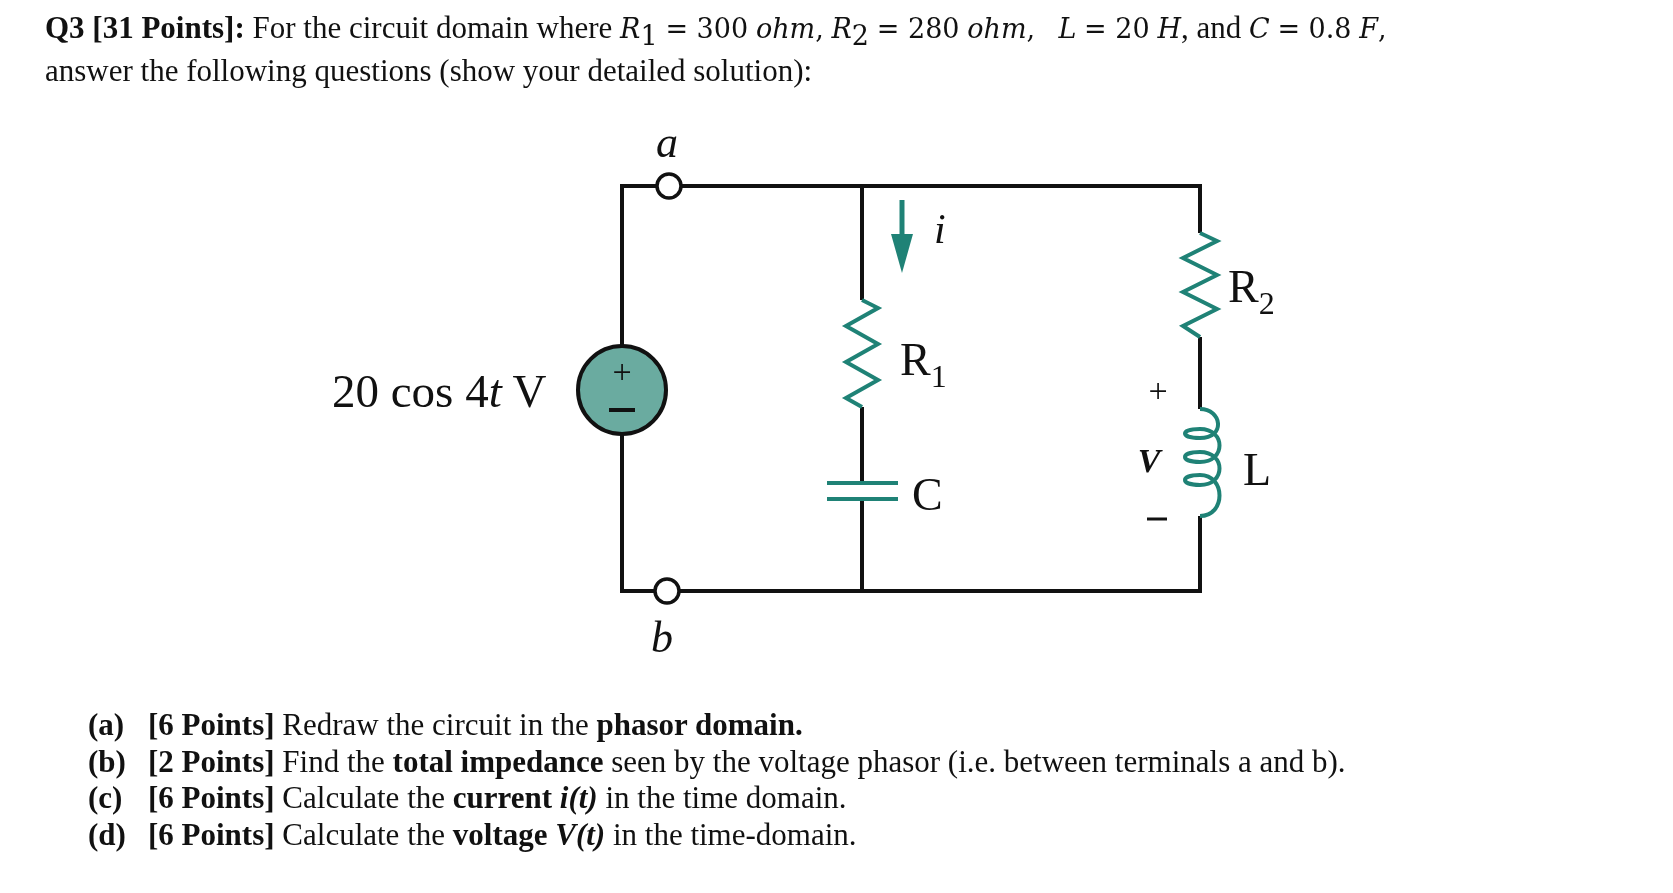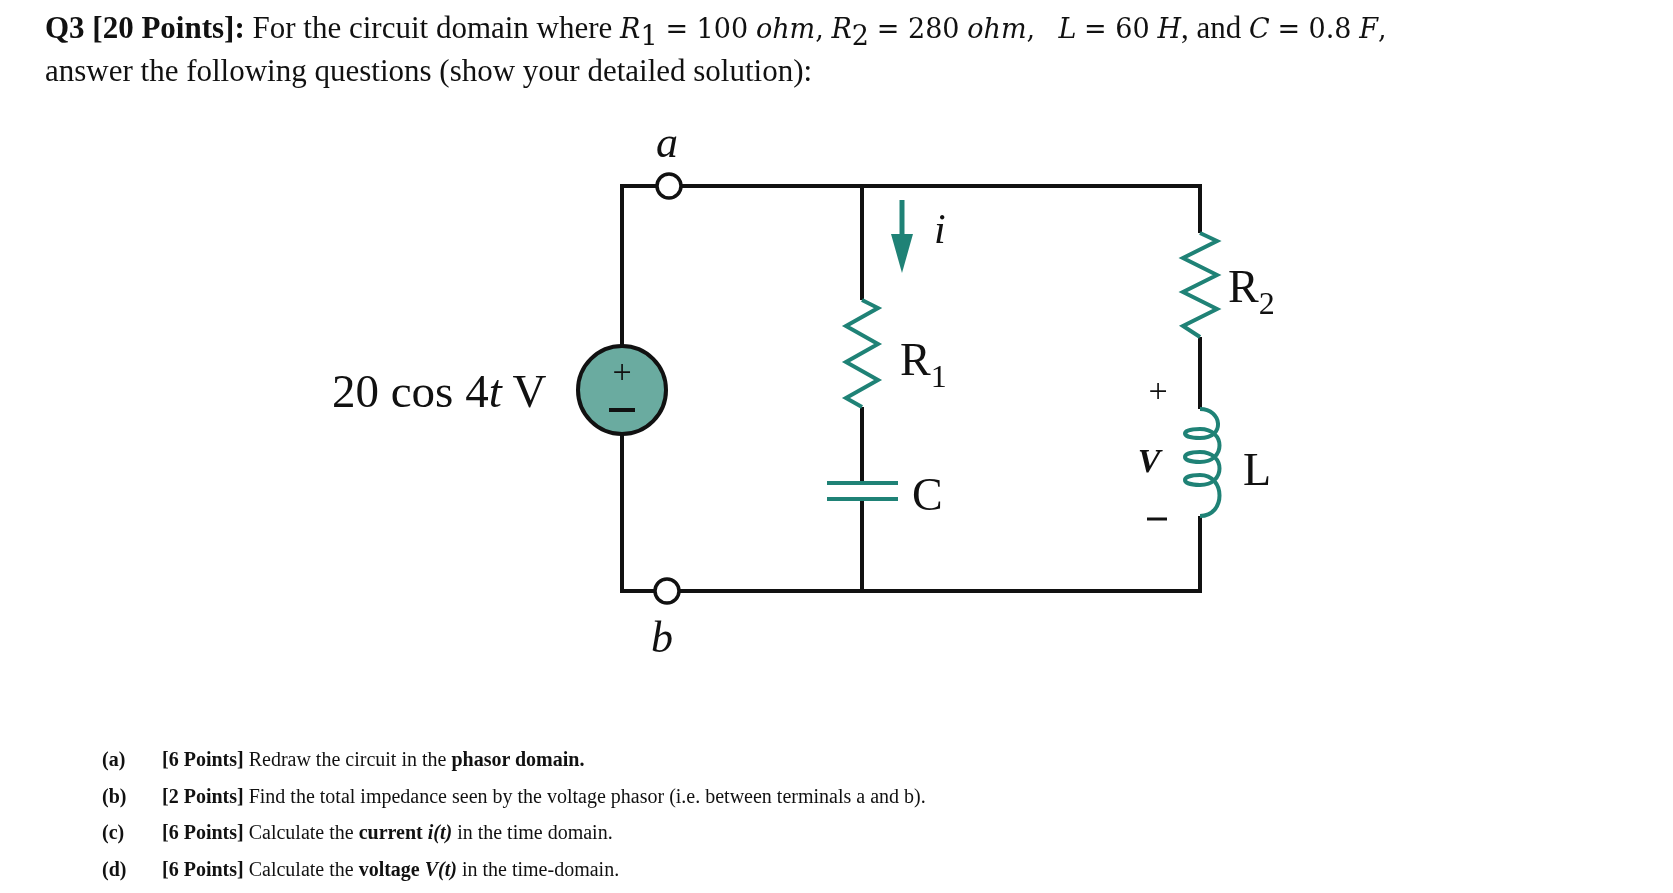--- a/index.html
+++ b/index.html
@@ -7,42 +7,42 @@
            font-family: "Liberation Serif", "DejaVu Serif", serif; color: #111; }
     .line { position: absolute; white-space: nowrap; font-size: 31px; line-height: 1; }
     .b { font-weight: bold; }
     .i { font-style: italic; }
     .math { font-family: "DejaVu Serif", "Liberation Serif", serif; font-size: 27px; }
     sub { font-size: 0.7em; vertical-align: -0.25em; line-height: 0; }
     #circuit { position: absolute; left: 0; top: 0; }
     .wire { stroke: #111; stroke-width: 4; fill: none; }
     .teal { stroke: #1f8276; stroke-width: 4; fill: none; }
     .lbl { font-family: "Liberation Serif", serif; fill: #111; }
-    .q-line { position: absolute; left: 102px; font-size: 20px; white-space: nowrap; line-height: 1; margin-top: 40px; }
+    .q-line { position: absolute; left: 88px; font-size: 31px; white-space: nowrap; line-height: 1; }
   </style>
 </head>
 <body>
 
 <div class="line" style="left:45px; top:12px;">
-  <span class="b">Q3 [20 Points]:</span>
+  <span class="b">Q3 [31 Points]:</span>
   <span>For the circuit domain where</span>
   <span>
     <span class="i math">R</span><sub class="math">1</sub>
-    <span class="math"> = </span><span class="math">100</span>
+    <span class="math"> = </span><span class="math">300</span>
     <span class="i math">ohm</span><span class="math">,</span>
   </span>
   <span>
     <span class="i math">R</span><sub class="math">2</sub>
     <span class="math"> = </span><span class="math">280</span>
     <span class="i math">ohm</span><span class="math">,</span>
   </span>
   &nbsp;
   <span>
     <span class="i math">L</span>
-    <span class="math"> = </span><span class="math">60</span>
+    <span class="math"> = </span><span class="math">20</span>
     <span class="i math">H</span><span>, and</span>
   </span>
   <span>
     <span class="i math">C</span>
     <span class="math"> = </span><span class="math">0.8</span>
     <span class="i math">F</span><span class="math">,</span>
   </span>
 </div>
 <div class="line" style="left:45px; top:55px;">answer the following questions (show your detailed solution):</div>
 
@@ -102,16 +102,16 @@
        C1226,452 1226,485 1200,485 C1180,485 1180,475 1200,475
        C1226,475 1226,516 1200,516"></path>
   <text class="lbl" x="1243" y="485" font-size="46">L</text>
   <text class="lbl" x="1158" y="402" font-size="34" text-anchor="middle">+</text>
   <text class="lbl" x="1149" y="472" font-size="34" font-style="italic" font-weight="bold" text-anchor="middle">V</text>
   <line x1="1147" y1="519" x2="1167" y2="519" stroke="#111" stroke-width="3"></line>
 </svg>
 
 <div id="parts">
     <div class="q-line" style="top: 709px;"><span class="b" style="display: inline-block; width: 60px;">(a)</span><span class="b">[6 Points]</span> <span style="white-space: pre;">Redraw the circuit in the </span><span style="font-weight: bold; white-space: pre;">phasor domain.</span></div>
-    <div class="q-line" style="top: 746px;"><span class="b" style="display: inline-block; width: 60px;">(b)</span><span class="b">[2 Points]</span> <span style="white-space: pre;">Find the </span><span style="font-weight: normal; white-space: pre;">total impedance</span><span style="white-space: pre;"> seen by the voltage phasor (i.e. between terminals a and b).</span></div>
+    <div class="q-line" style="top: 746px;"><span class="b" style="display: inline-block; width: 60px;">(b)</span><span class="b">[2 Points]</span> <span style="white-space: pre;">Find the </span><span style="font-weight: bold; white-space: pre;">total impedance</span><span style="white-space: pre;"> seen by the voltage phasor (i.e. between terminals a and b).</span></div>
     <div class="q-line" style="top: 782px;"><span class="b" style="display: inline-block; width: 60px;">(c)</span><span class="b">[6 Points]</span> <span style="white-space: pre;">Calculate the </span><span style="font-weight: bold; white-space: pre;">current </span><span style="font-weight: bold; font-style: italic; white-space: pre;">i(t)</span><span style="white-space: pre;"> in the time domain.</span></div>
     <div class="q-line" style="top: 819px;"><span class="b" style="display: inline-block; width: 60px;">(d)</span><span class="b">[6 Points]</span> <span style="white-space: pre;">Calculate the </span><span style="font-weight: bold; white-space: pre;">voltage </span><span style="font-weight: bold; font-style: italic; white-space: pre;">V(t)</span><span style="white-space: pre;"> in the time-domain.</span></div>
   </div>
 
 </body></html>

